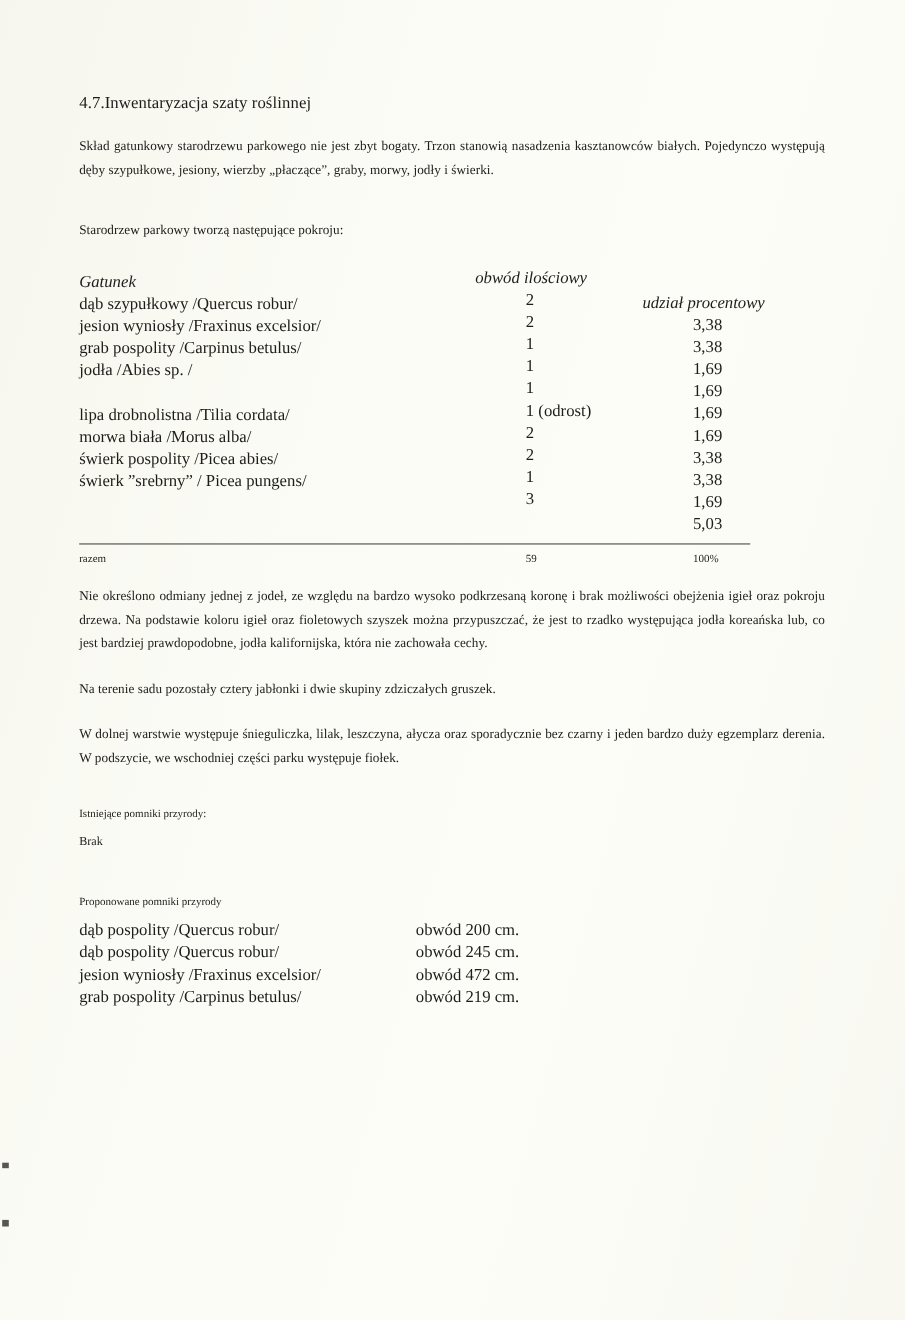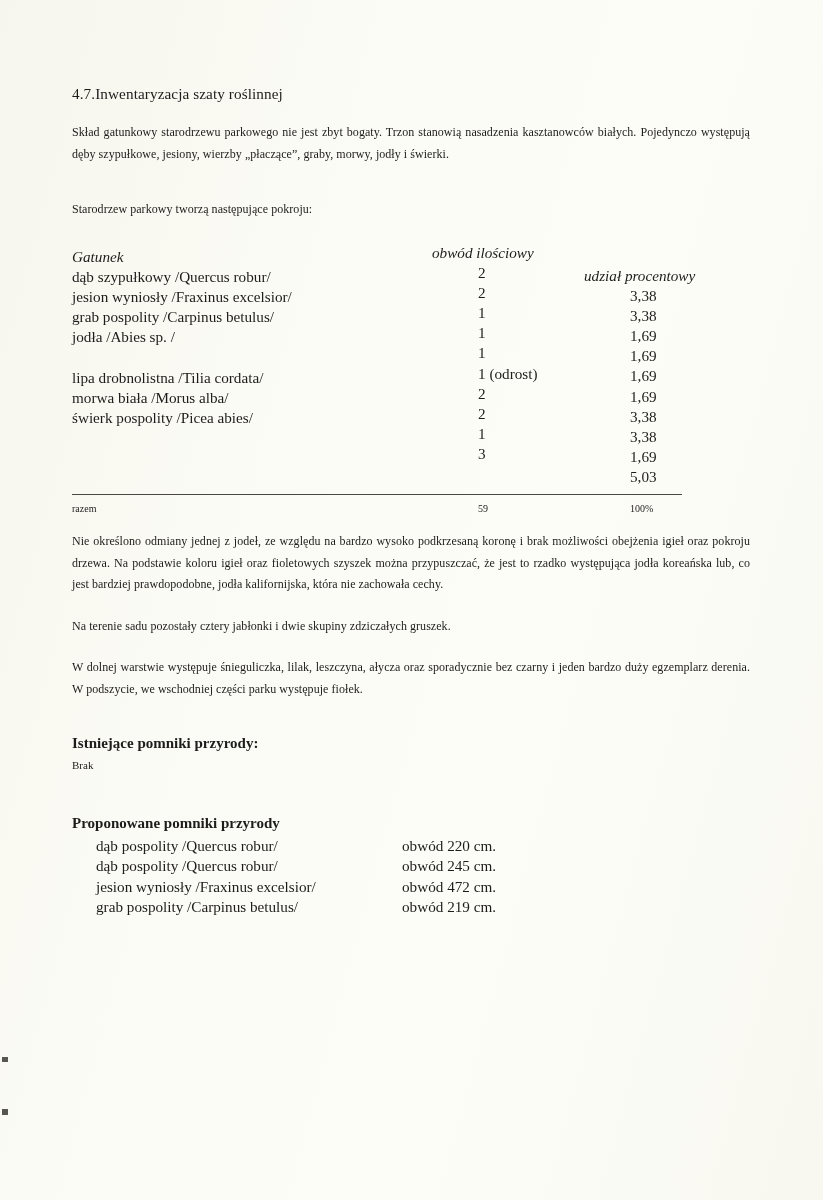--- a/index.html
+++ b/index.html
@@ -118,42 +118,41 @@
     white-space: nowrap;
   }
   .total .c-name  { position: absolute; left: 0; top: 0; }
   .total .c-count { position: absolute; left: 406px; top: 0; }
   .total .c-pct   { position: absolute; left: 558px; top: 0; }
 
   
   .mon-head {
     position: absolute;
     left: 0;
-    font-weight: bold;
-    font-size: 15px;
+    font-weight: normal;
+    font-size: 10px;
     white-space: nowrap;
   }
   .mon-line {
     position: absolute;
     left: 0;
     font-size: 11px;
     line-height: 20.4px;
     white-space: nowrap;
   }
   .h-existing { top: 735px; }
   .l-brak     { top: 755px; }
   .h-proposed { top: 815px; }
 
   .proposed {
     position: absolute;
     top: 836px;
     left: 0;
     width: 678px;
     font-size: 15.2px;
-    margin-left: 24px;
   }
   .prow {
     position: relative;
     height: 20.4px;
     line-height: 20.4px;
     white-space: nowrap;
   }
   .prow .p-name { position: absolute; left: 0; top: 0; }
   .prow .p-val  { position: absolute; left: 306px; top: 0; }
 </style>
@@ -214,20 +213,21 @@
         <span class="c-name">morwa biała /Morus alba/</span>
         <span class="c-count">2</span>
         <span class="c-pct">3,38</span>
       </div>
       <div class="trow">
         <span class="c-name">świerk pospolity /Picea abies/</span>
         <span class="c-count">2</span>
         <span class="c-pct">3,38</span>
       </div>
       <div class="trow">
+        <span class="c-name">świerk ”srebrny” / Picea pungens/</span>
         <span class="c-count">1</span>
         <span class="c-pct">1,69</span>
       </div>
       <div class="trow">
         <span class="c-count">3</span>
         <span class="c-pct">5,03</span>
       </div>
 
     </div>
 
@@ -246,21 +246,21 @@
     <p class="para p-under">W dolnej warstwie występuje śnieguliczka, lilak, leszczyna, ałycza oraz sporadycznie bez czarny i jeden bardzo duży egzemplarz derenia. W podszycie, we wschodniej części parku występuje fiołek.</p>
 
     <div class="mon-head h-existing">Istniejące pomniki przyrody:</div>
     <div class="mon-line l-brak">Brak</div>
 
     <div class="mon-head h-proposed">Proponowane pomniki przyrody</div>
 
     <div class="proposed">
       <div class="prow">
         <span class="p-name">dąb pospolity /Quercus robur/</span>
-        <span class="p-val">obwód 220 cm.</span>
+        <span class="p-val">obwód 200 cm.</span>
       </div>
       <div class="prow">
         <span class="p-name">dąb pospolity /Quercus robur/</span>
         <span class="p-val">obwód 245 cm.</span>
       </div>
       <div class="prow">
         <span class="p-name">jesion wyniosły /Fraxinus excelsior/</span>
         <span class="p-val">obwód 472 cm.</span>
       </div>
       <div class="prow">

